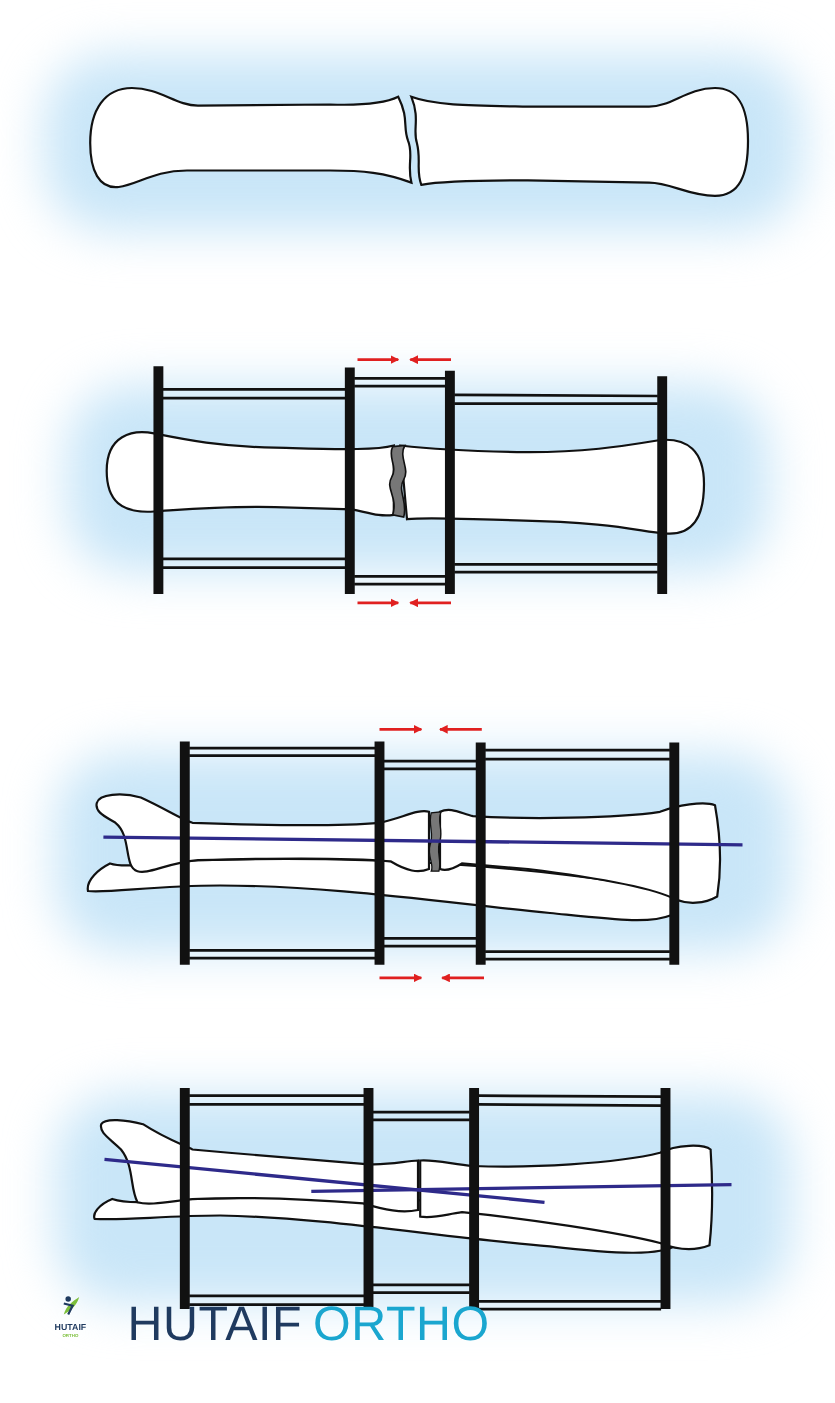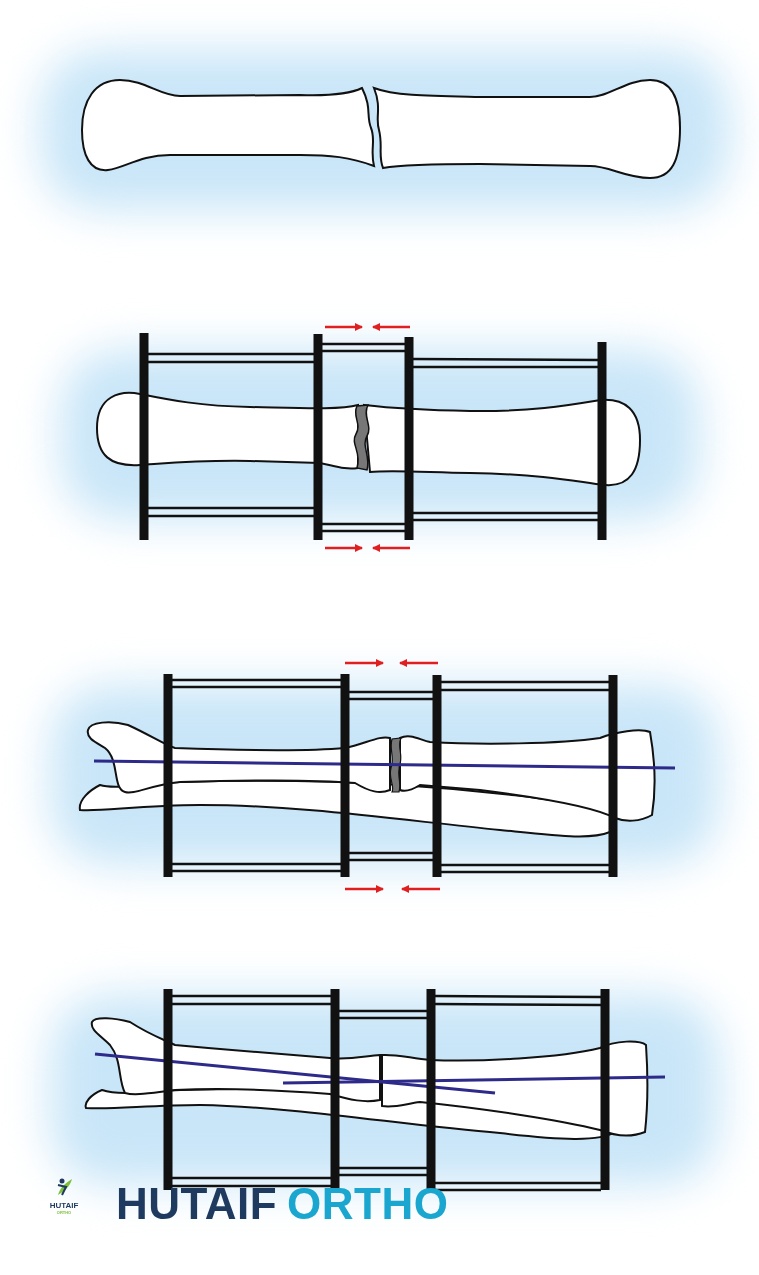--- a/index.html
+++ b/index.html
@@ -1,19 +1,19 @@
 <!DOCTYPE html>
 <html><head>
 <meta charset="utf-8">
 <style>
   html, body { margin:0; padding:0; background:#ffffff; }
   body { width:759px; height:1275px; position:relative; overflow:hidden; font-family:"Liberation Sans", sans-serif; }
   .glow { position:absolute; border-radius:60px; background:#c9e6f8; filter:blur(22px); }
   svg.main { position:absolute; left:0; top:0; }
-  .brand { position:absolute; left:116px; top:1180px; font-family:"Liberation Sans", sans-serif; font-weight:bold; font-size:44px; letter-spacing:0.5px; line-height:48px; white-space:nowrap; }
+  .brand { position:absolute; left:116px; top:1180px; font-family:"Liberation Sans", sans-serif; font-weight:normal; font-size:44px; letter-spacing:0.5px; line-height:48px; white-space:nowrap; }
   .brand .w1 { color:#1f3a5f; }
   .brand .w2 { color:#1aa6cf; margin-left:10px; }
   .logo { position:absolute; left:44px; top:1177px; width:40px; height:42px; text-align:center; }
   .logo .lt { display:block; font-size:8px; font-weight:bold; color:#1f3a5f; line-height:8px; margin-top:1px; }
   .logo .ls { display:block; font-size:4px; font-weight:bold; color:#7cbf3b; line-height:5px; }
 </style>
 </head>
 <body>
 
 <div class="glow" style="left:40px;top:50px;width:690px;height:160px;"></div>

